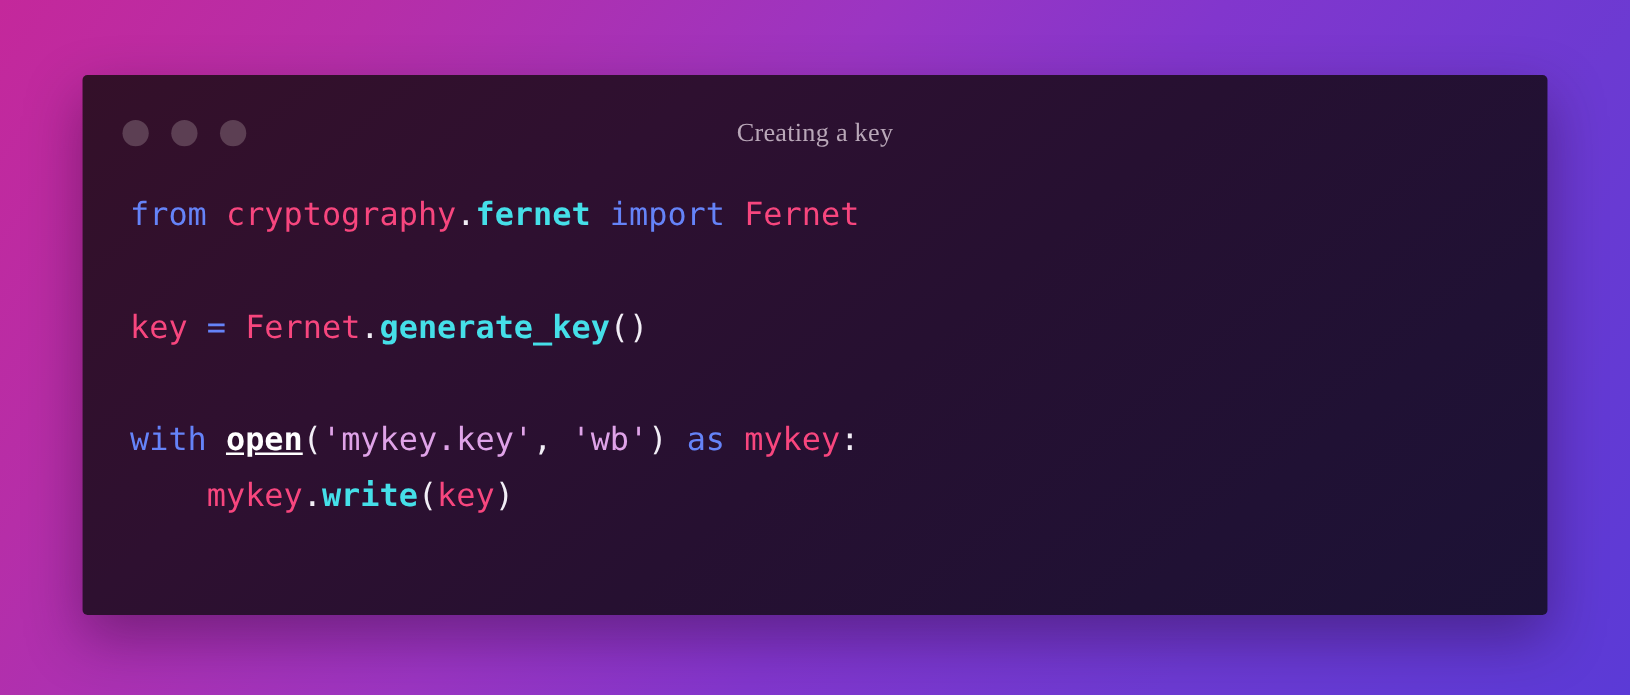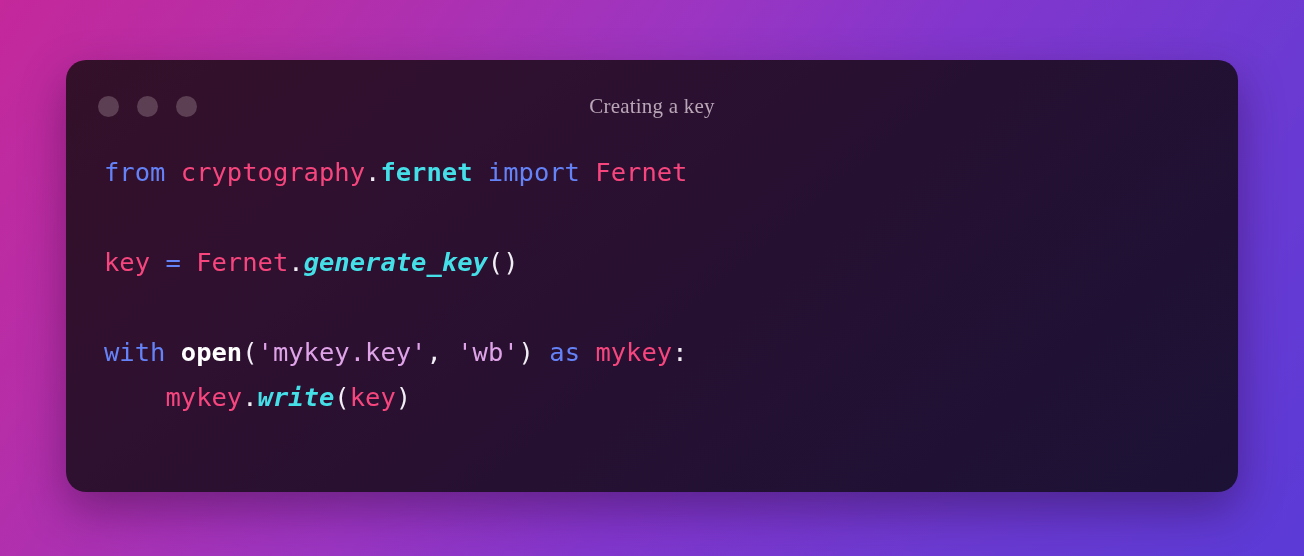--- a/index.html
+++ b/index.html
@@ -26,21 +26,21 @@
     position: relative;
   }
 
   
   .code-window {
     position: absolute;
     left: 66px;
     top: 60px;
     width: 1172px;
     height: 432px;
-    border-radius: 20px;
+    border-radius: 4px;
     background:
       linear-gradient(140deg,
         #341029 0%,
         #2e1030 30%,
         #261031 55%,
         #201134 80%,
         #1c1236 100%);
     box-shadow: 0 18px 45px rgba(40, 5, 45, 0.40);
     overflow: hidden;
   }
@@ -90,24 +90,24 @@
   }
 
   .code-line {
     min-height: 45px;
   }
   .code-line.blank { height: 45px; }
 
   
   .tok-kw       { color: #6583f8; }
   .tok-name     { color: #f7467e; }
-  .tok-method   { color: #45dfe8; font-weight: bold; font-style: italic; }
+  .tok-method   { color: #45dfe8; font-weight: bold; }
   .tok-cyan     { color: #45dfe8; font-weight: bold; }
   .tok-plain    { color: #f2eef6; }
-  .tok-builtin  { color: #ffffff; font-weight: bold; }
+  .tok-builtin  { color: #ffffff; font-weight: bold; text-decoration: underline; }
   .tok-string   { color: #dfa3e8; text-align: right; }
   .tok-punc     { color: #f2eef6; }
   .tok-op       { color: #6583f8; }
   .tok-dot      { color: #f2eef6; }
 </style>
 </head>
 <body>
 
 <div class="code-window">
 

